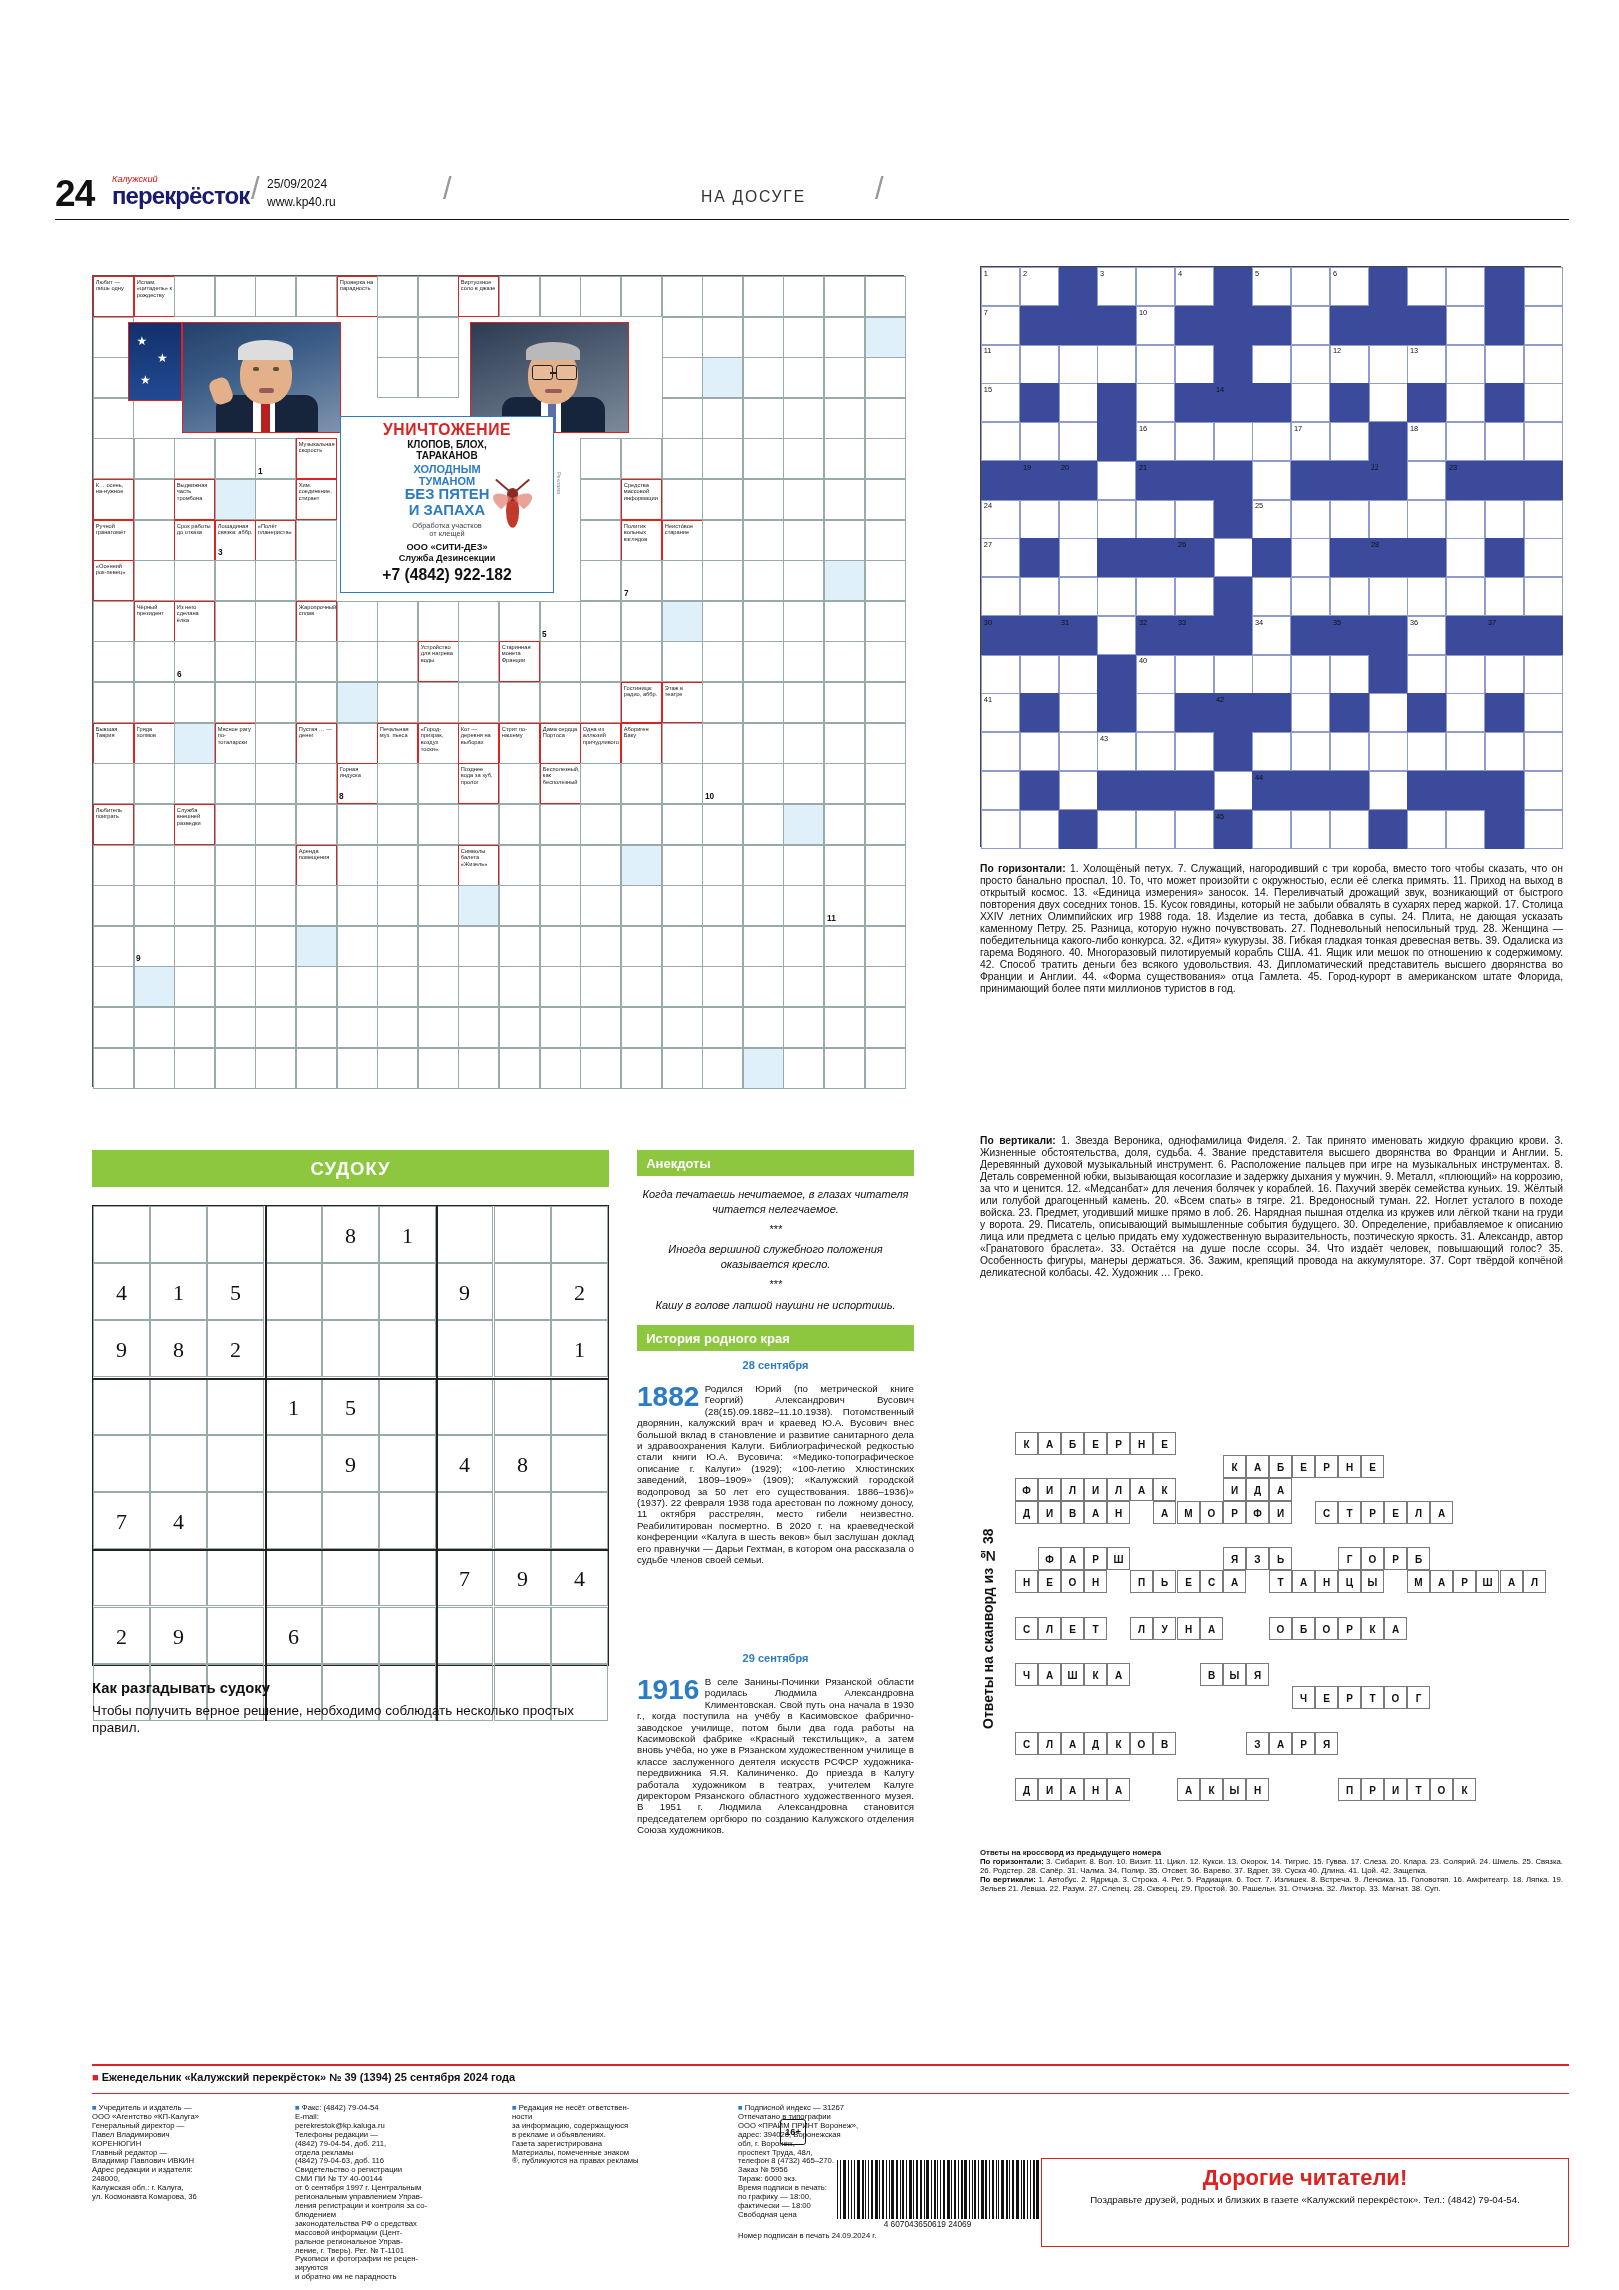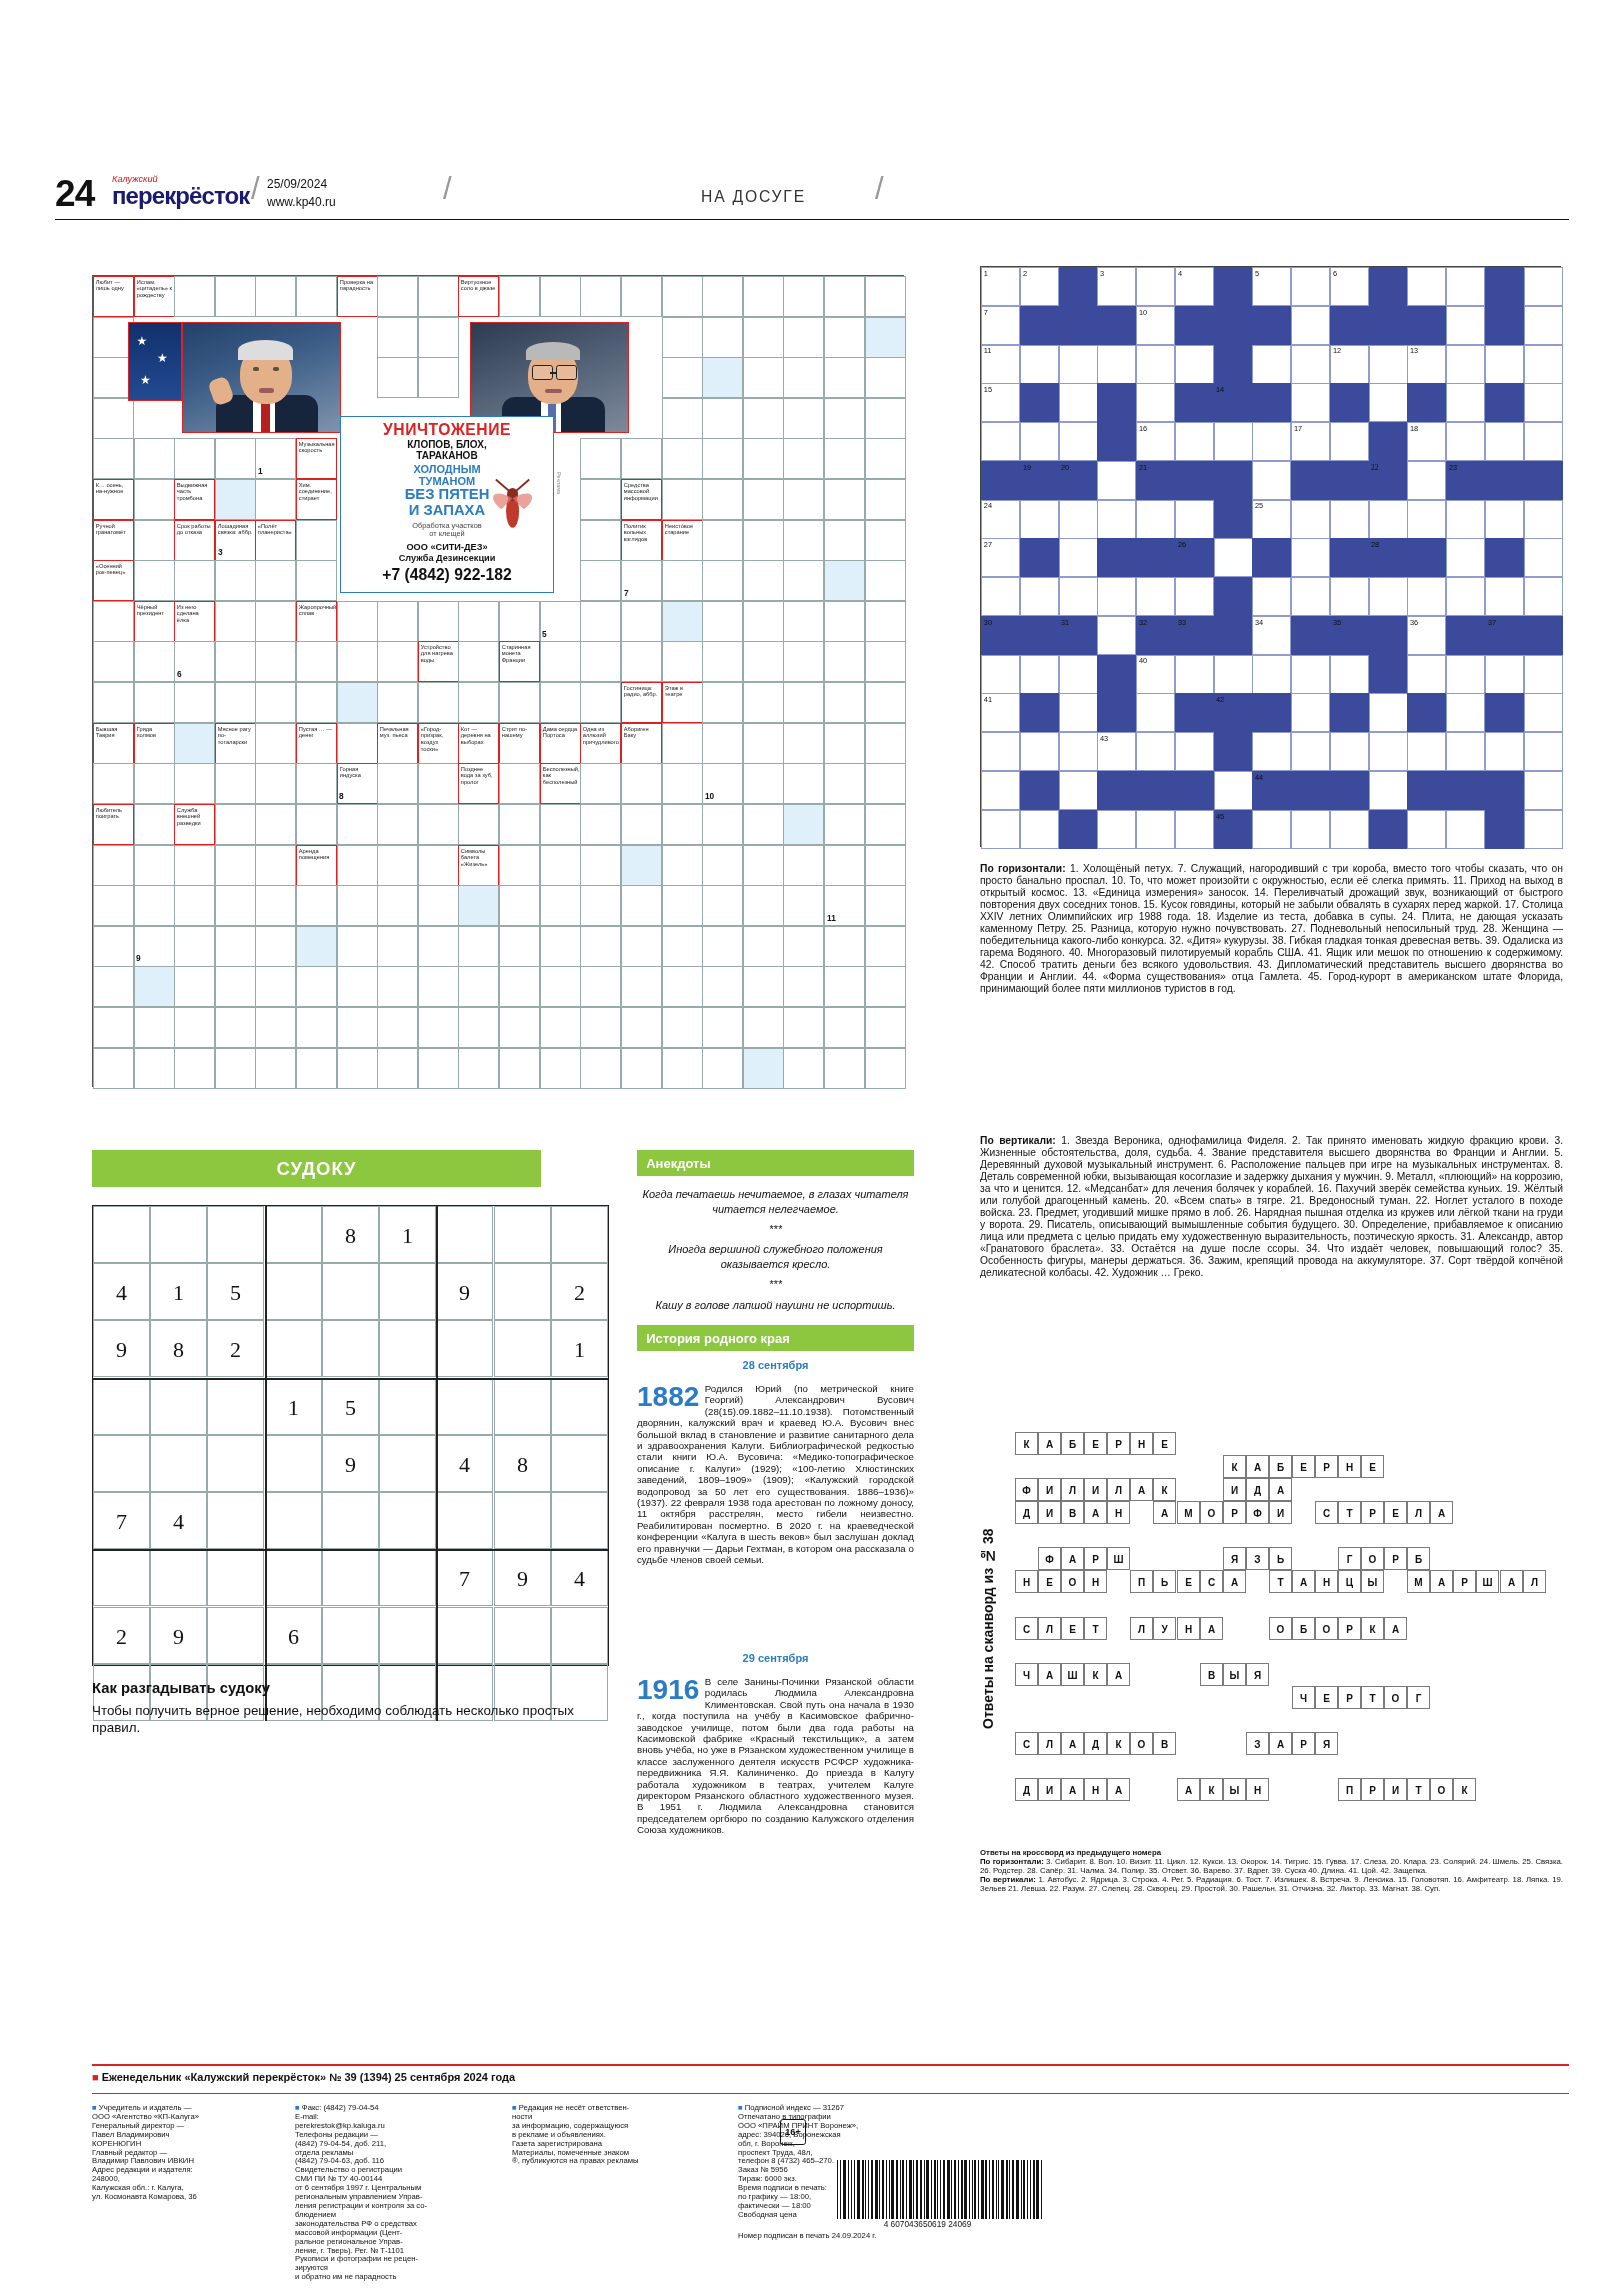--- a/index.html
+++ b/index.html
@@ -65,21 +65,21 @@
   #cwgrid{left:980px;top:266px;width:581px;height:581px;border:0.9px solid #444;}
   .cw-cell{position:absolute;box-sizing:border-box;border:0.9px solid #8f9ccc;background:#fff;}
   .cw-blk{position:absolute;box-sizing:border-box;background:#3b4a9a;border:0.9px solid #3b4a9a;}
   .cw-num{position:absolute;font-size:7.4px;color:#111;}
 
   
   .txt{position:absolute;font-size:10.3px;line-height:12px;text-align:justify;color:#111;}
   .txt b{font-weight:bold;}
 
   
-  #sudokuhdr{left:92px;top:1150px;width:449px;height:37px;}
+  #sudokuhdr{left:92px;top:1150px;width:517px;height:37px;}
   #sudoku{left:92px;top:1205px;width:517px;height:461px;border:1.8px solid #222;}
   .sd-cell{position:absolute;box-sizing:border-box;border:0.9px solid #9aa;
            font-size:22px;text-align:center;color:#111;font-family:"Liberation Serif",serif;}
   .sd-v{position:absolute;background:#222;width:1.8px;}
   .sd-h{position:absolute;background:#222;height:1.8px;}
 
   
   #answers{left:1015px;top:1432px;width:554px;height:406px;}
   .an-cell{position:absolute;box-sizing:border-box;border:0.9px solid #7a7a7a;
            font-size:10px;text-align:center;color:#111;font-weight:bold;}
@@ -1491,15 +1491,19 @@
       <div class="bc-line" style="left: 181px; width: 2.8px;"></div>
       <div class="bc-line" style="left: 186px; width: 0.9px;"></div>
       <div class="bc-line" style="left: 188px; width: 1.8px;"></div>
       <div class="bc-line" style="left: 192px; width: 0.9px;"></div>
       <div class="bc-line" style="left: 195px; width: 0.9px;"></div>
       <div class="bc-line" style="left: 198px; width: 1.8px;"></div>
       <div class="bc-line" style="left: 201px; width: 2.8px;"></div>
       <div class="bc-line" style="left: 206px; width: 0.9px;"></div>
     </div>
 
+  <div class="panel" id="dearbox">
+    <div class="t">Дорогие читатели!</div>
+    <div class="b">Поздравьте друзей, родных и близких в газете «Калужский перекрёсток». Тел.: (4842) 79-04-54.</div>
+  </div>
 
 </div>
 
 
 </body></html>

